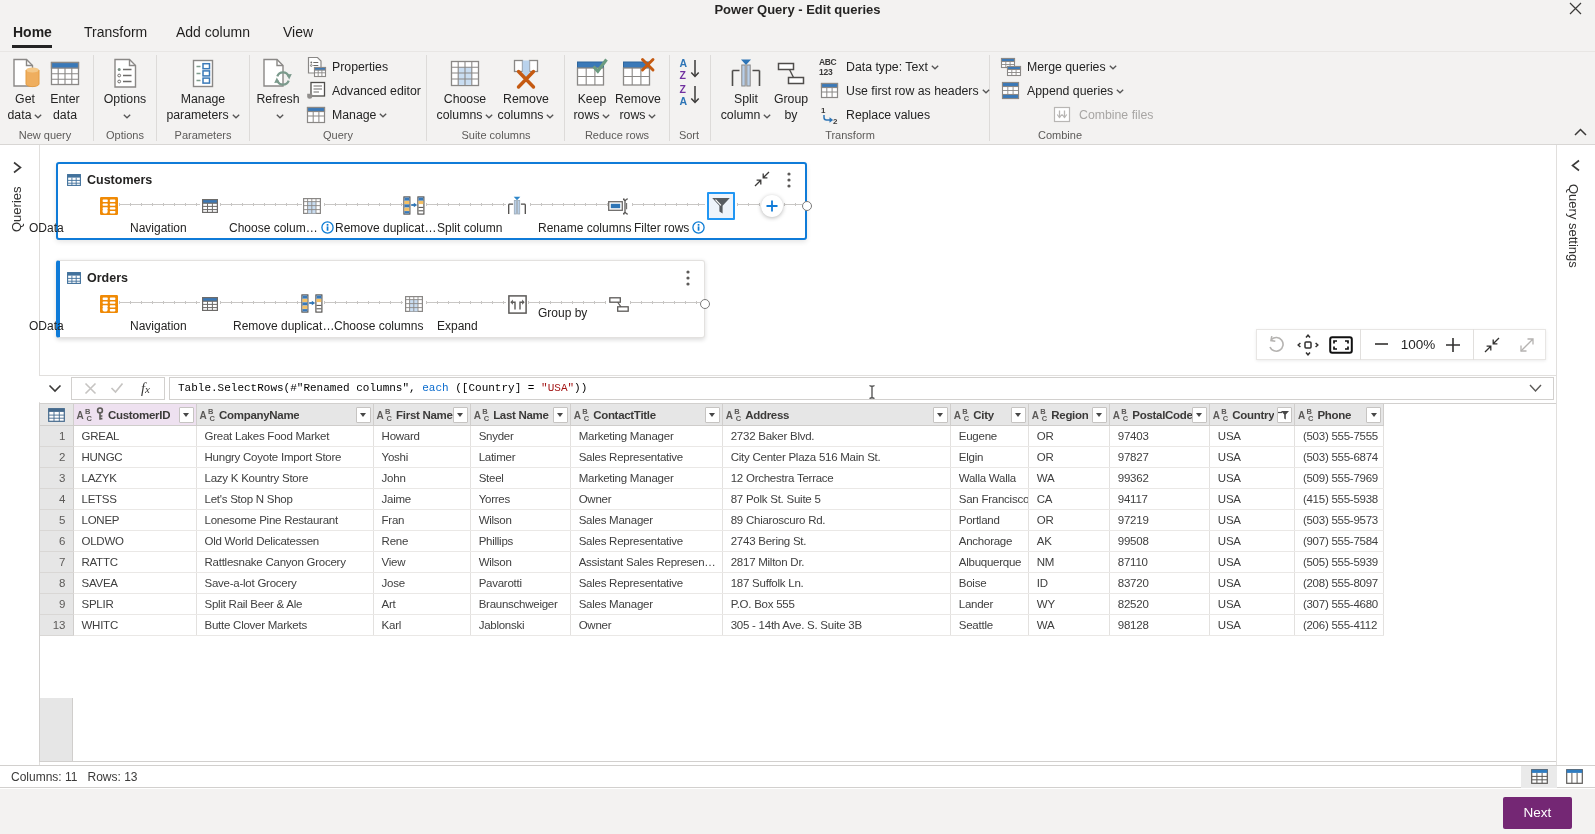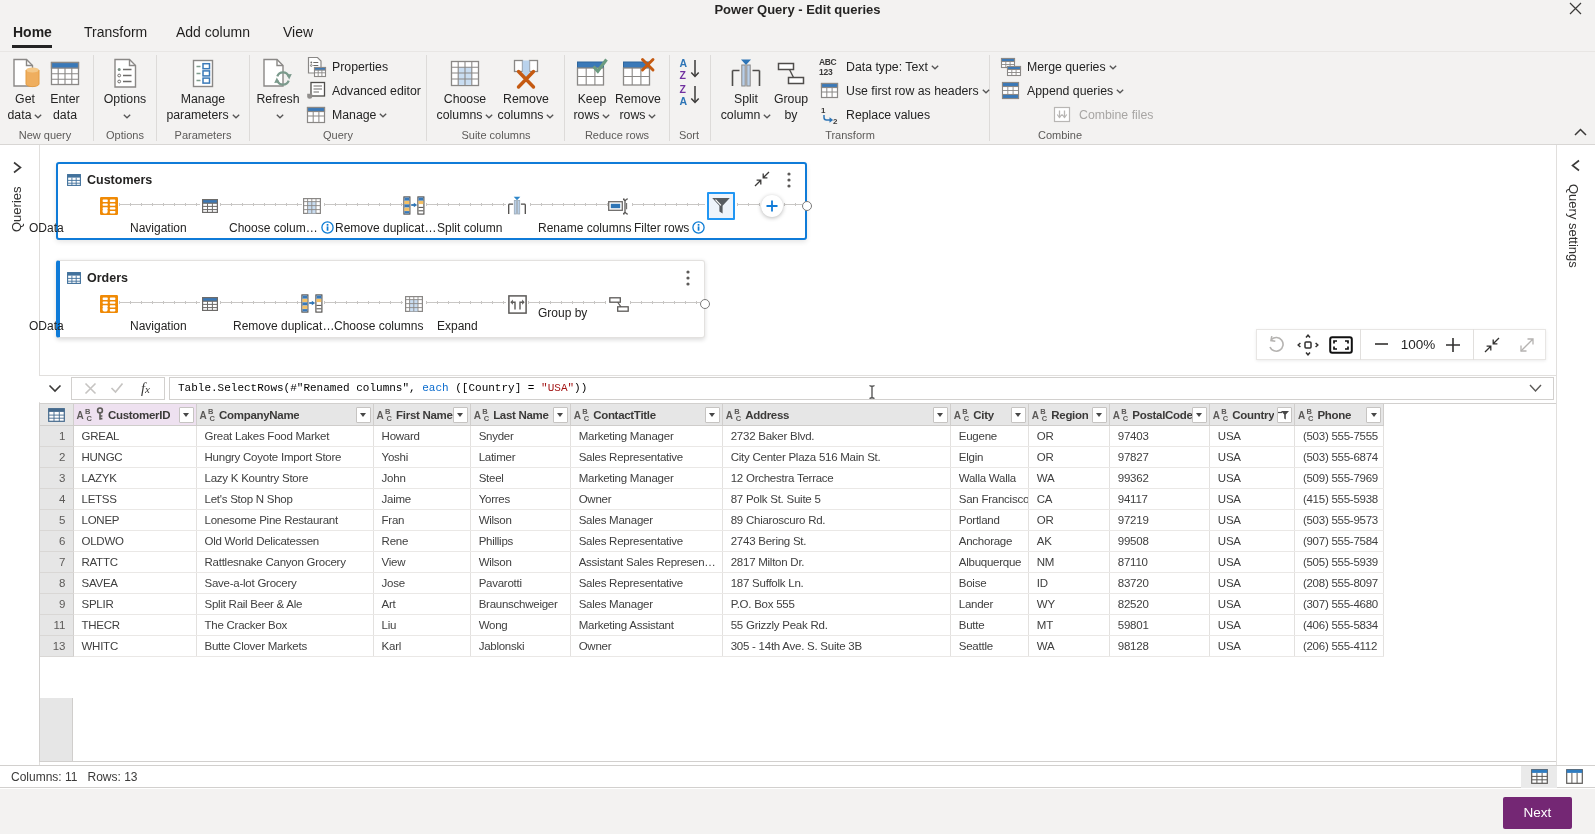--- a/index.html
+++ b/index.html
@@ -900,34 +900,20 @@
         <td>Braunschweiger</td>
         <td>Sales Manager</td>
         <td>P.O. Box 555</td>
         <td>Lander</td>
         <td>WY</td>
         <td>82520</td>
         <td>USA</td>
         <td>(307) 555-4680</td>
       </tr>
       <tr>
-        <td class="num">11</td>
-        <td>THECR</td>
-        <td>The Cracker Box</td>
-        <td>Liu</td>
-        <td>Wong</td>
-        <td>Marketing Assistant</td>
-        <td>55 Grizzly Peak Rd.</td>
-        <td>Butte</td>
-        <td>MT</td>
-        <td>59801</td>
-        <td>USA</td>
-        <td>(406) 555-5834</td>
-      </tr>
-      <tr>
         <td class="num">13</td>
         <td>WHITC</td>
         <td>Butte Clover Markets</td>
         <td>Karl</td>
         <td>Jablonski</td>
         <td>Owner</td>
         <td>305 - 14th Ave. S. Suite 3B</td>
         <td>Seattle</td>
         <td>WA</td>
         <td>98128</td>

